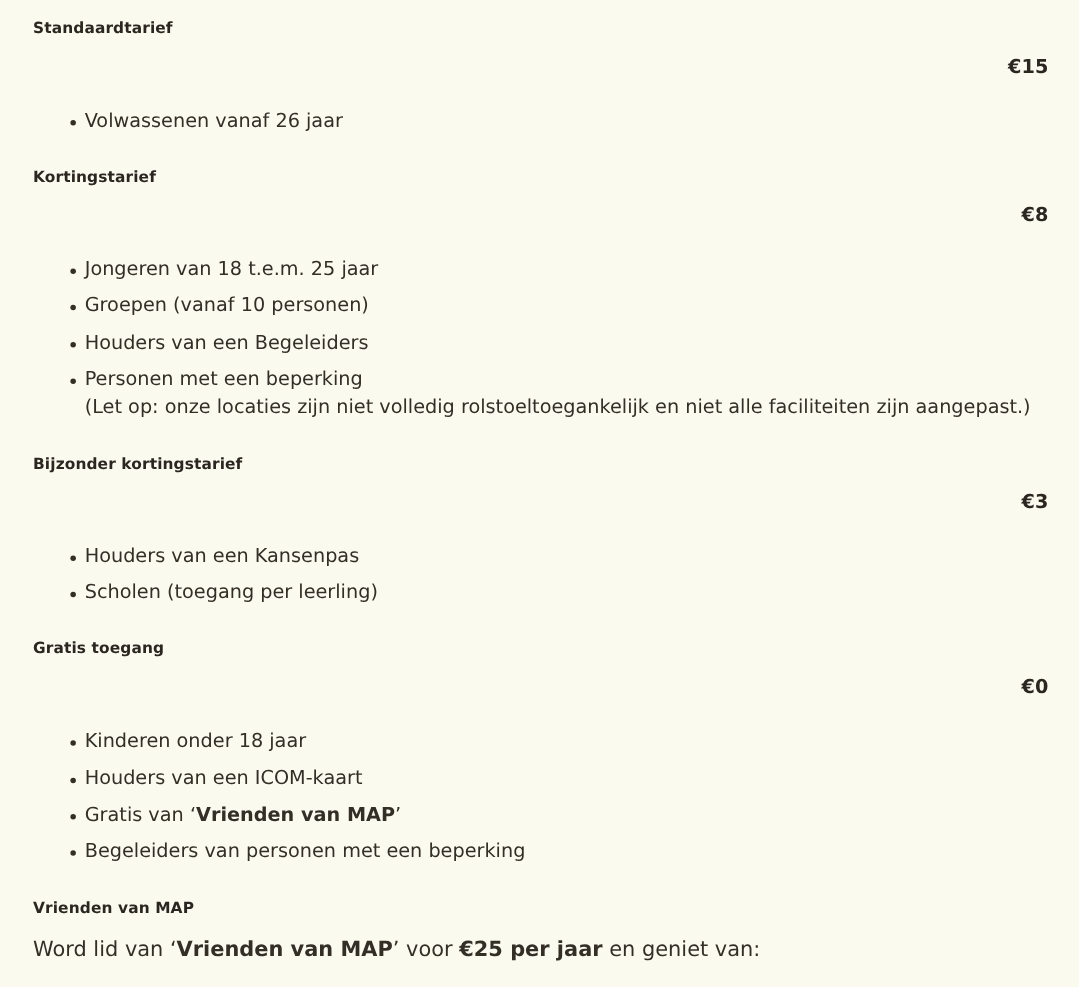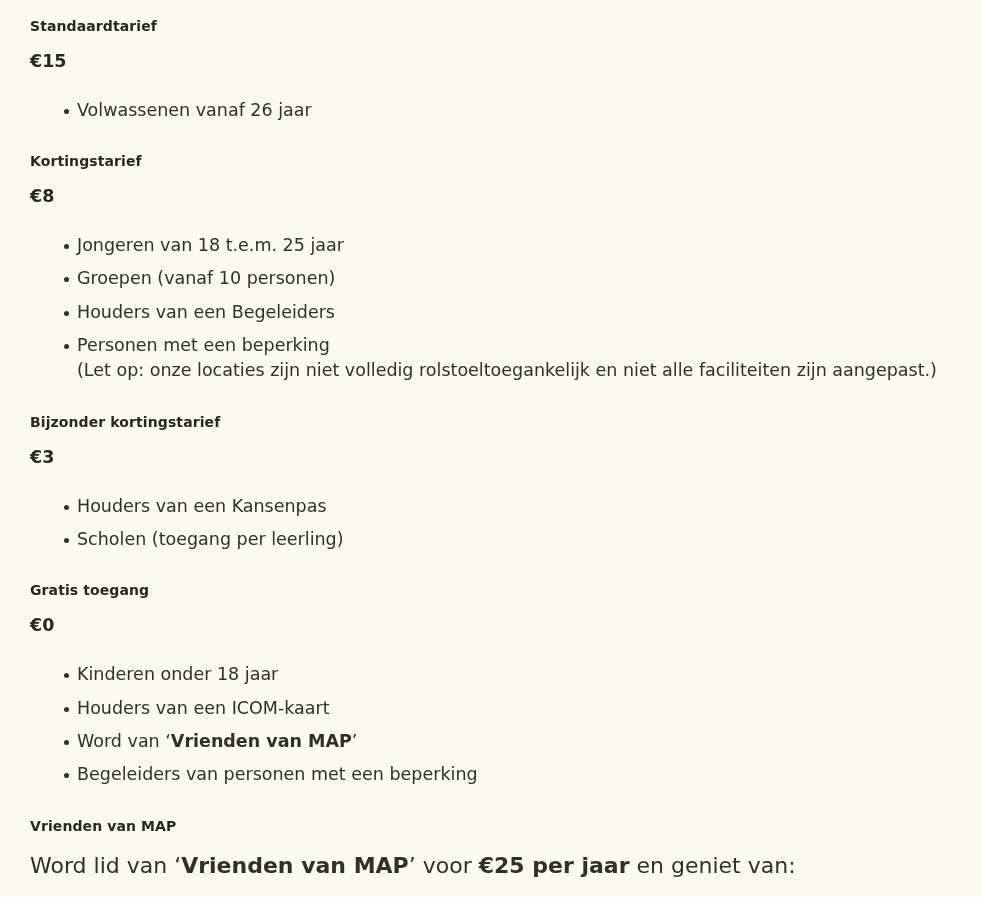--- a/index.html
+++ b/index.html
@@ -30,20 +30,21 @@
     color: #2b2720;
     letter-spacing: 0.1px;
   }
   .price {
     font-size: 17.5px;
     font-weight: bold;
     line-height: 1.2;
     margin: 0;
     padding: 10px 0 6px 0;
     color: #2b2720;
+    text-align: right;
   }
   ul.items {
     list-style: none;
     margin: 16px;
     padding: 0 0 2px 0;
   }
   ul.items li {
     position: relative;
     font-size: 17.5px;
     line-height: 1.45;
@@ -57,21 +58,21 @@
     top: 15px;
     width: 5px;
     height: 5px;
     border-radius: 50%;
     background: #332f27;
   }
   .note {
     display: block;
   }
   .closing {
-    font-size: 22px;
+    font-size: 19px;
     line-height: 1.45;
     padding: 10px 0 4px 0;
     color: #332f27;
   }
   .closing b {
     font-weight: bold;
   }
   li b {
     font-weight: bold;
   }
@@ -111,21 +112,21 @@
       <li><span>Scholen (toegang per leerling)</span></li>
     </ul>
   </div>
 
   <div class="section">
     <h3 class="heading">Gratis toegang</h3>
     <div class="price">€0</div>
     <ul class="items">
       <li><span>Kinderen onder 18 jaar</span></li>
       <li><span>Houders van een ICOM-kaart</span></li>
-      <li><span>Word van ‘</span><b>Vrienden van MAP</b><span>’</span></li>
+      <li><span>Gratis van ‘</span><b>Vrienden van MAP</b><span>’</span></li>
       <li><span>Begeleiders van personen met een beperking</span></li>
     </ul>
   </div>
 
   <div class="section">
     <h3 class="heading">Vrienden van MAP</h3>
     <div class="closing"><span>Word lid van ‘</span><b>Vrienden van MAP</b><span>’ voor </span><b>€25 per jaar</b><span> en geniet van:</span></div>
   </div>
 
 </div>

